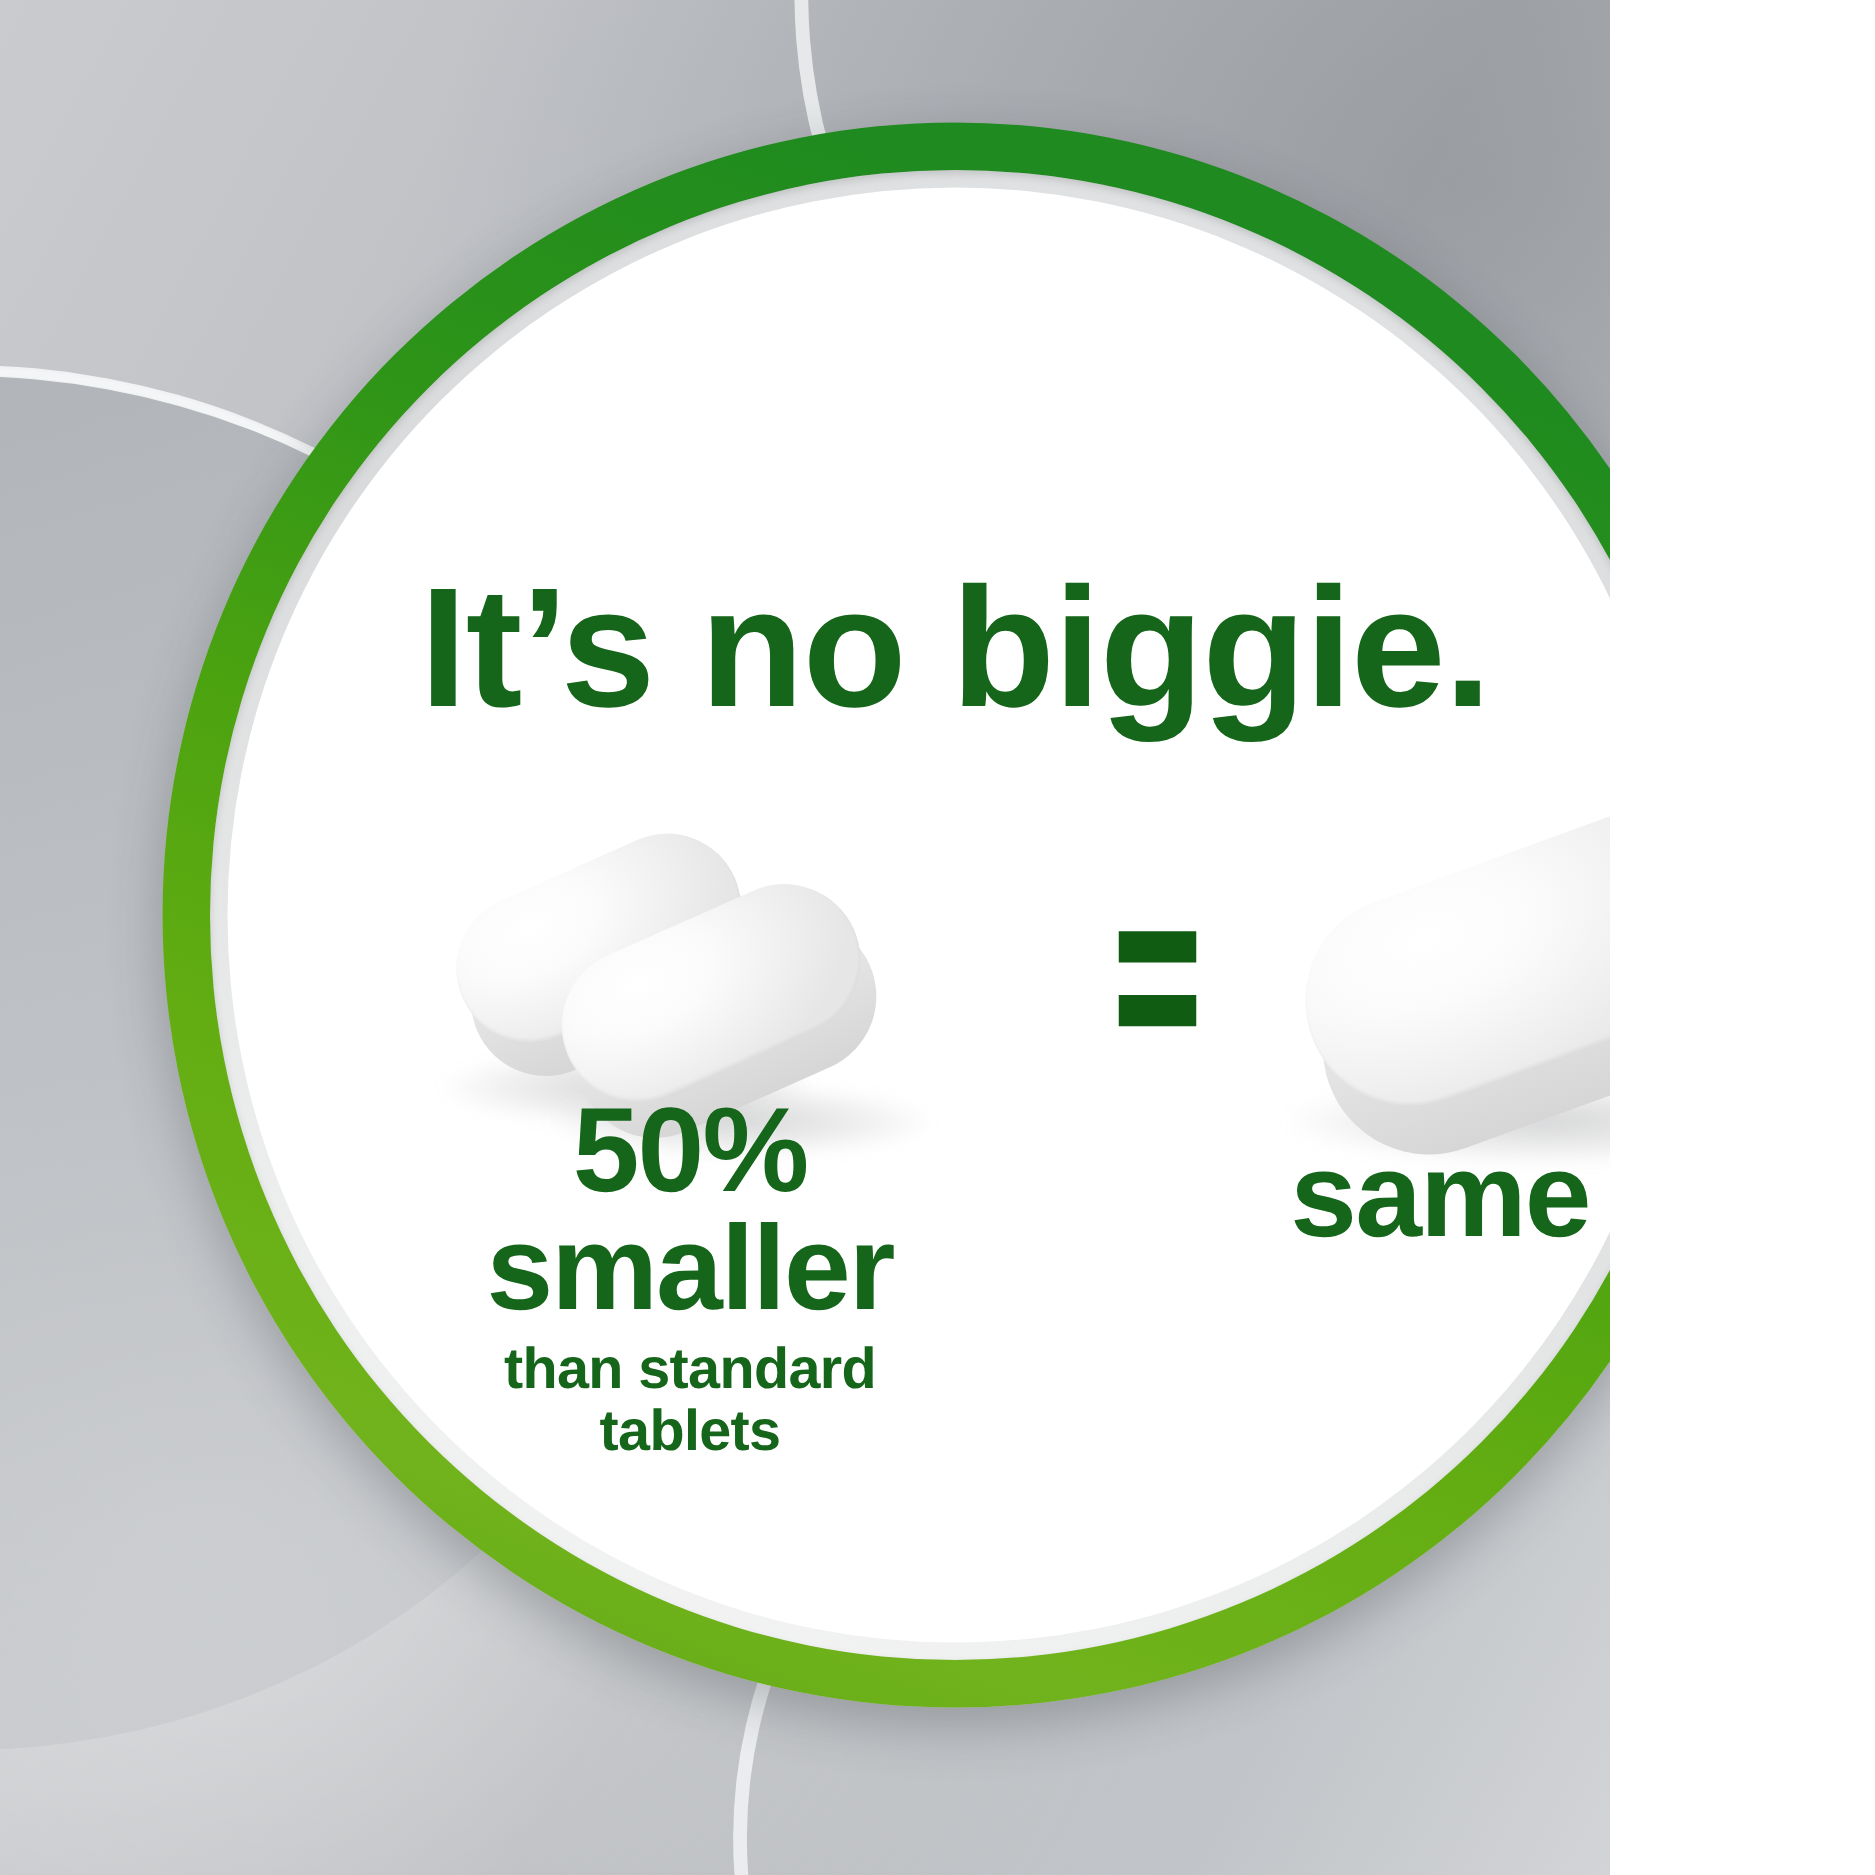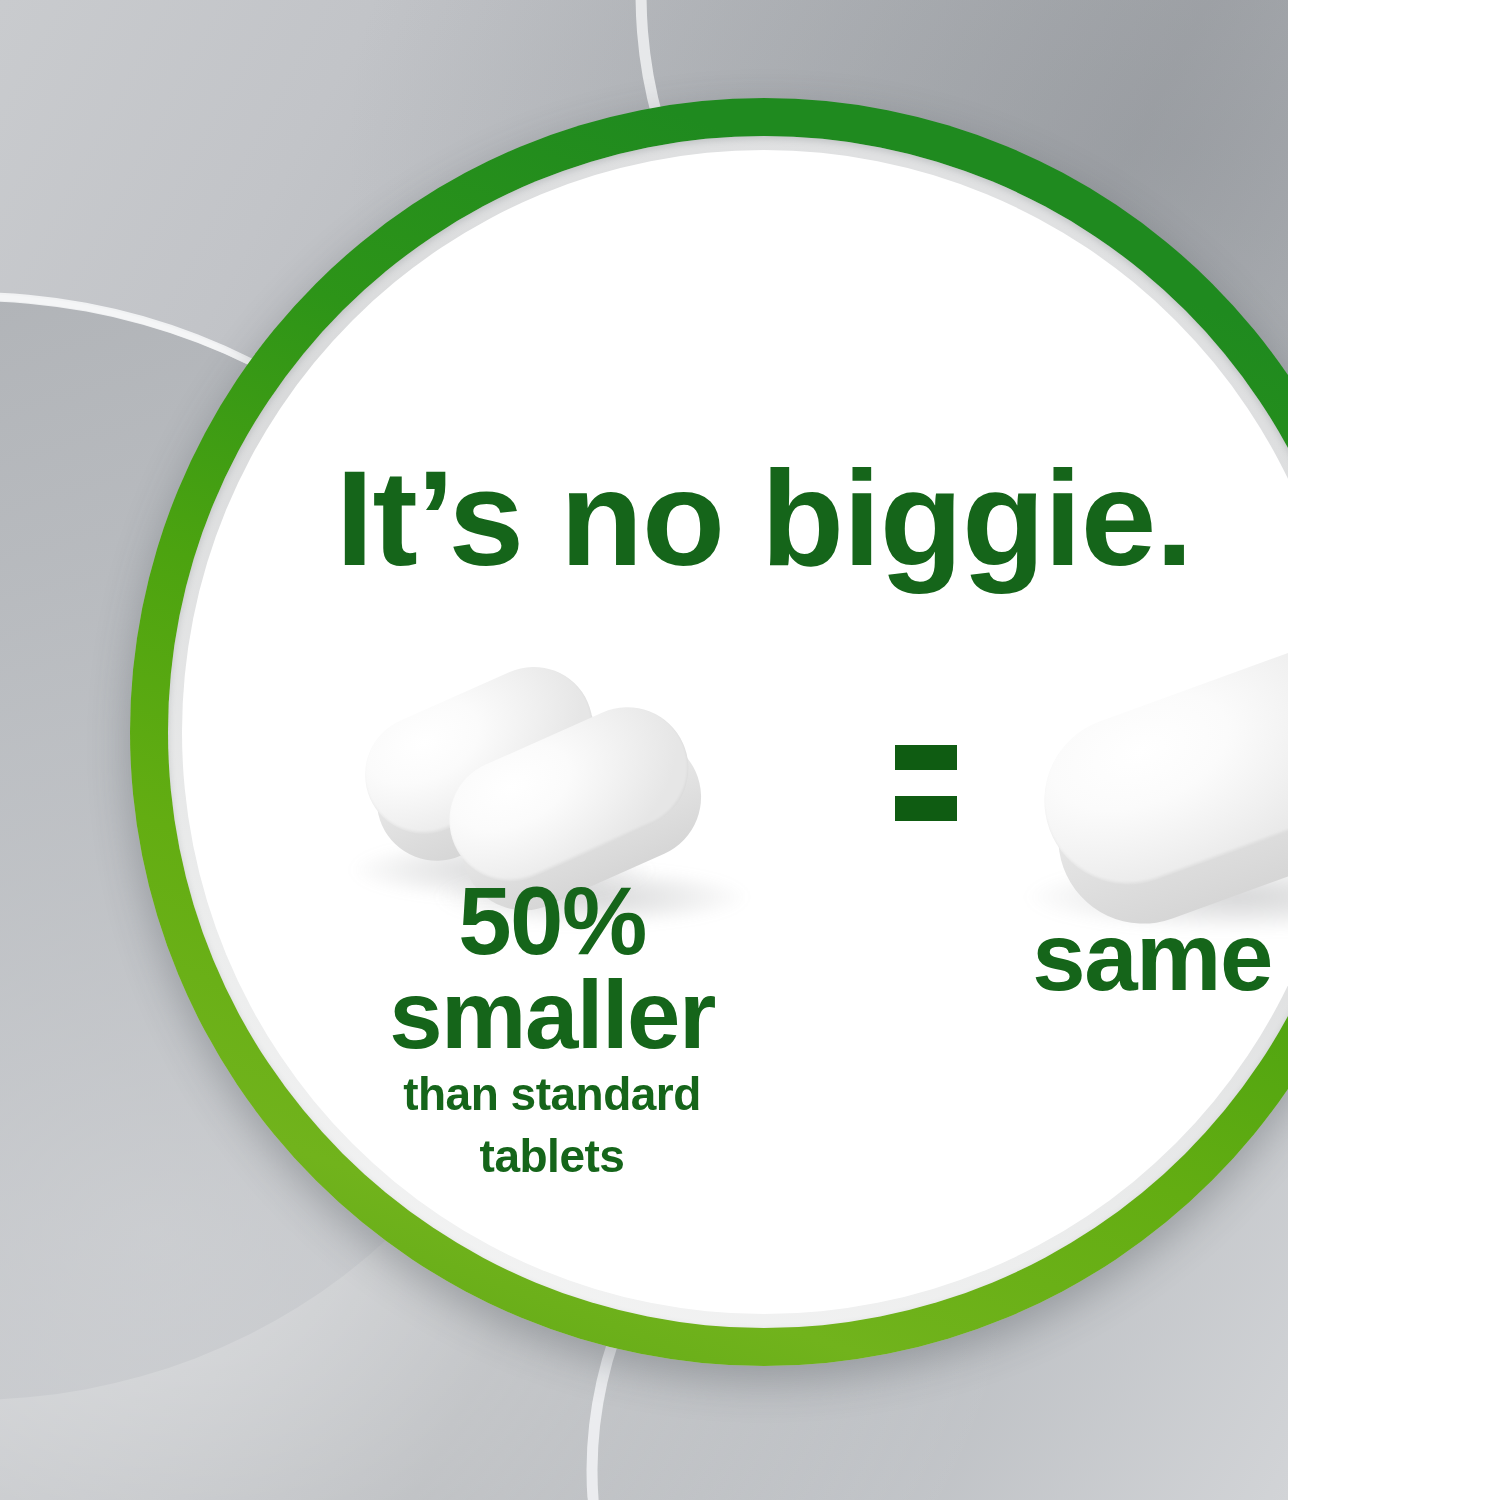--- a/index.html
+++ b/index.html
@@ -251,21 +251,21 @@
             <div class="pill-top" style="left:8px; top:12px; width:372px; height:168px;"></div>
           </div>
         </div>
 
       </div>
 
       <div class="label-left">
         <div class="big-label">50%</div>
         <div class="big-label">smaller</div>
         <div class="sub-label">than standard</div>
-        <div class="sub-label" style="margin-top:12px;">tablets</div>
+        <div class="sub-label" style="margin-top:0;">tablets</div>
       </div>
 
       <div class="label-right">
         <div class="big-label">same</div>
       </div>
 
     </div>
   </div>
 
 </div>

